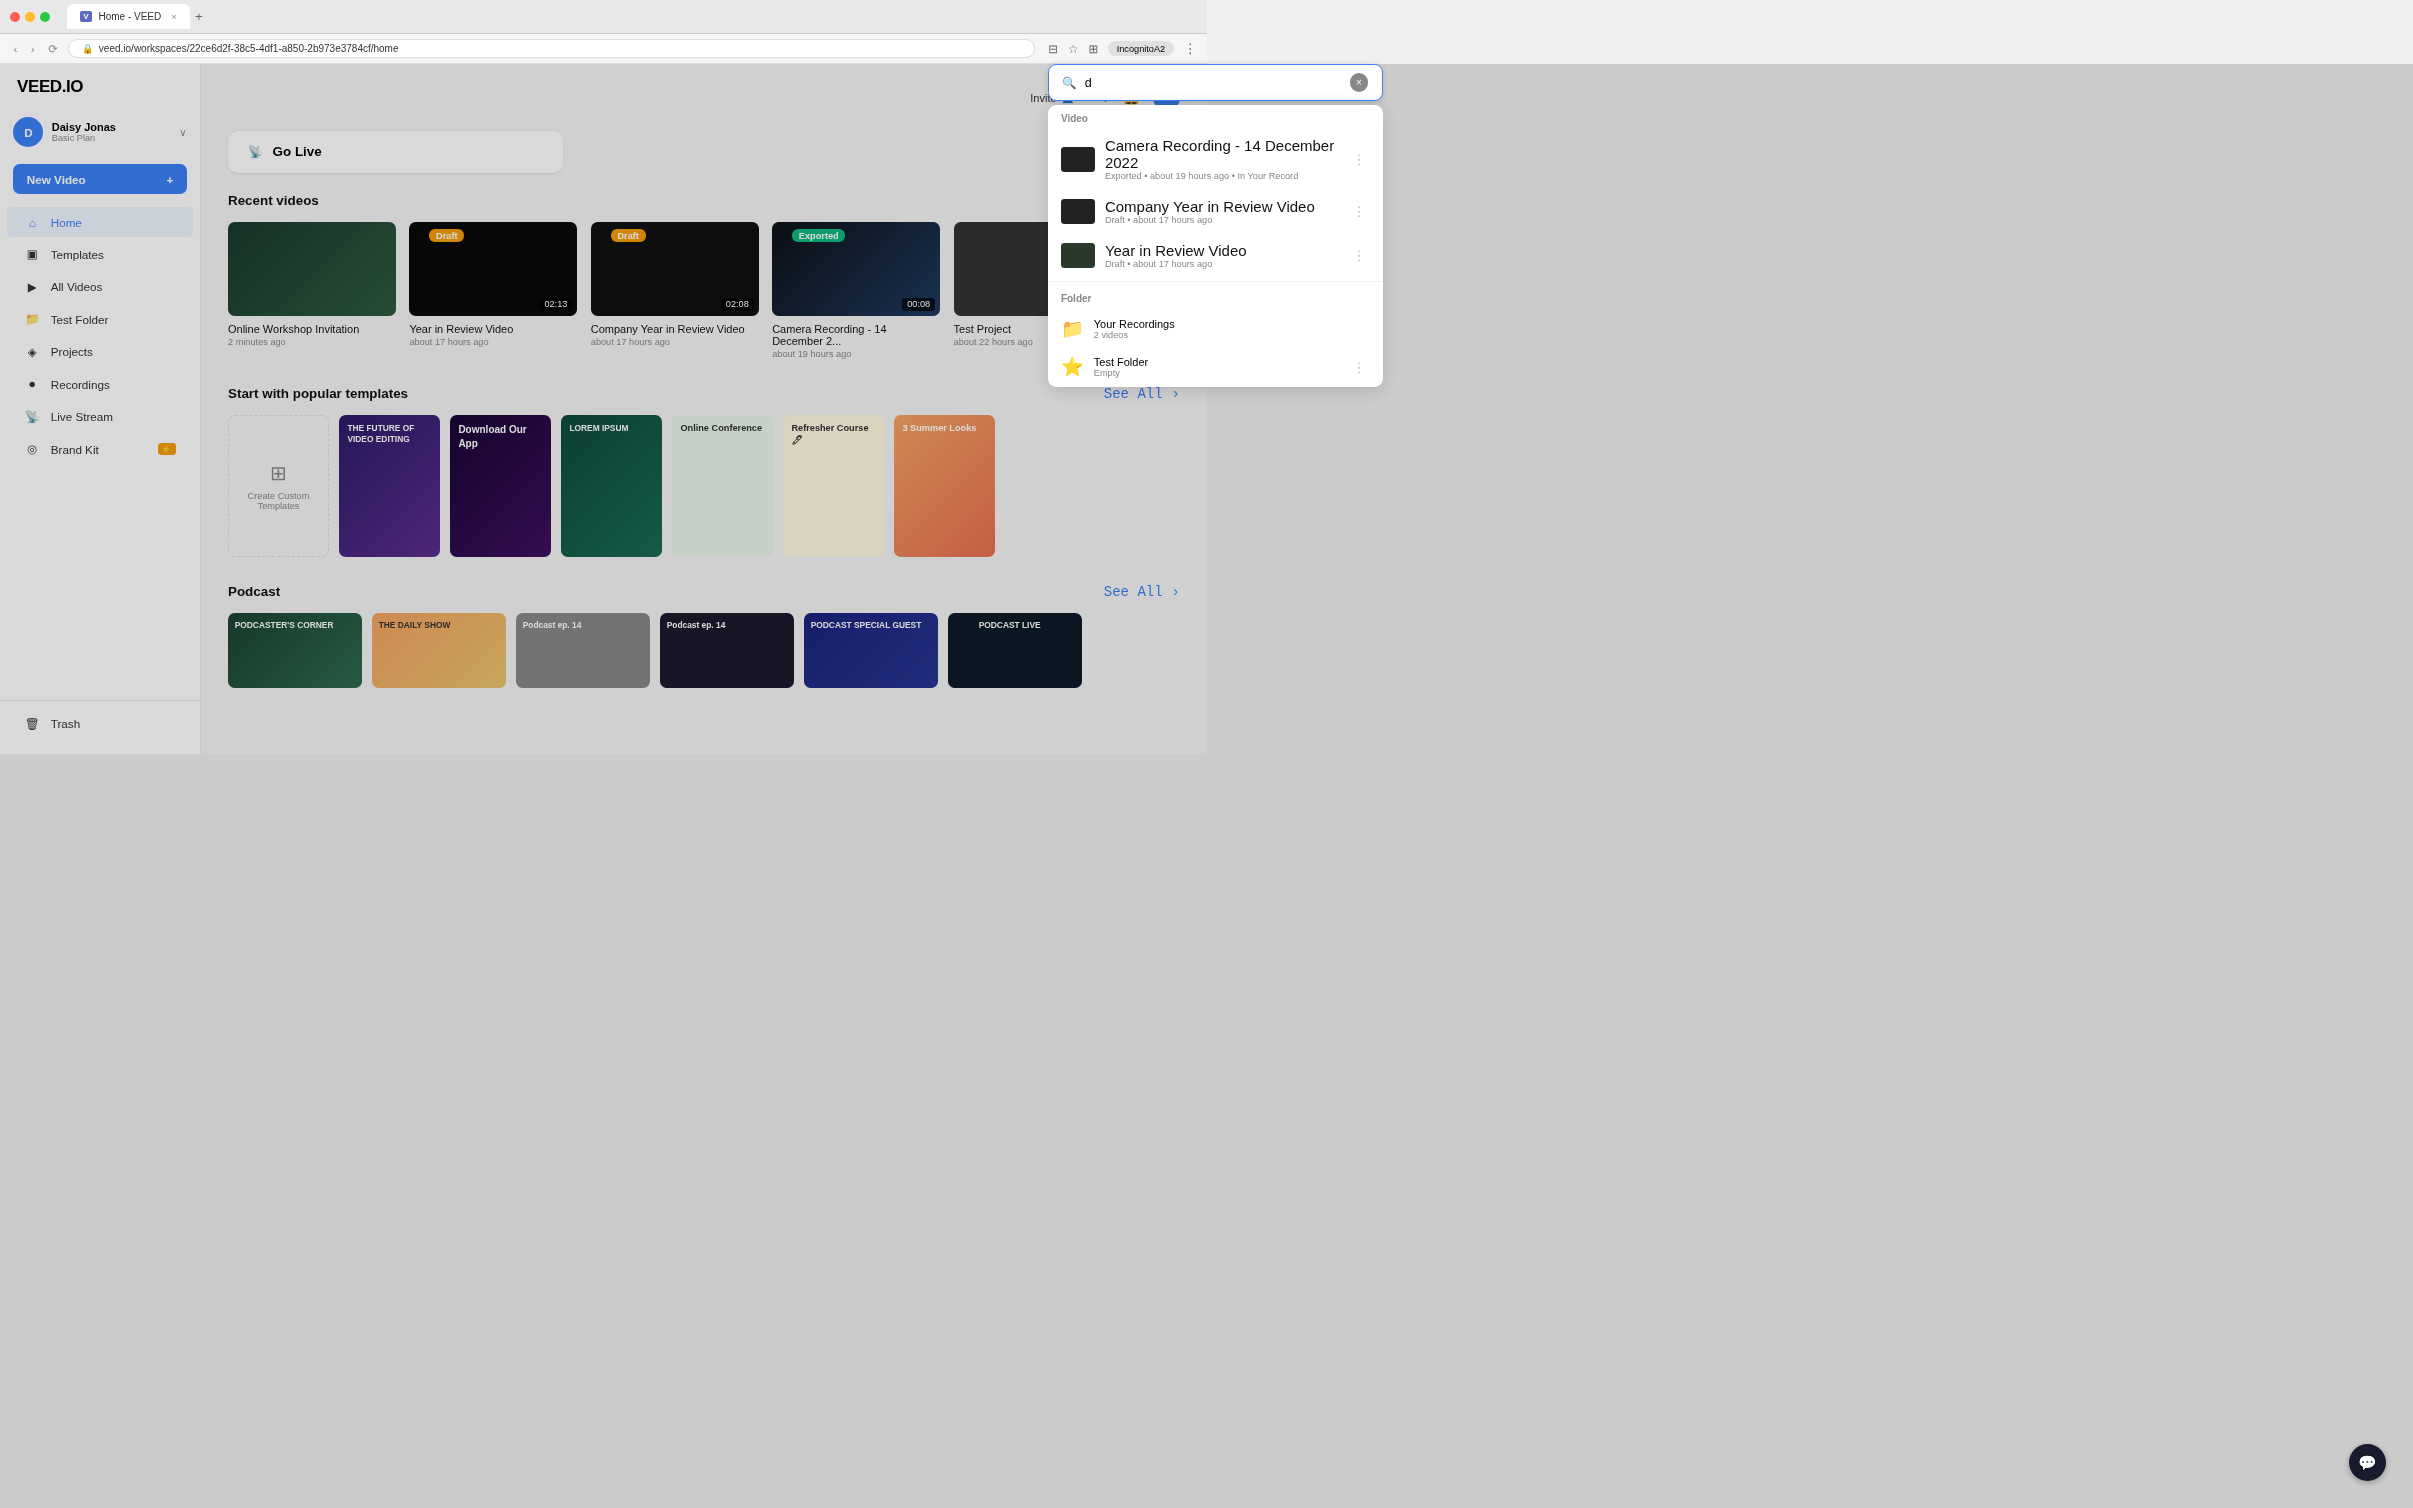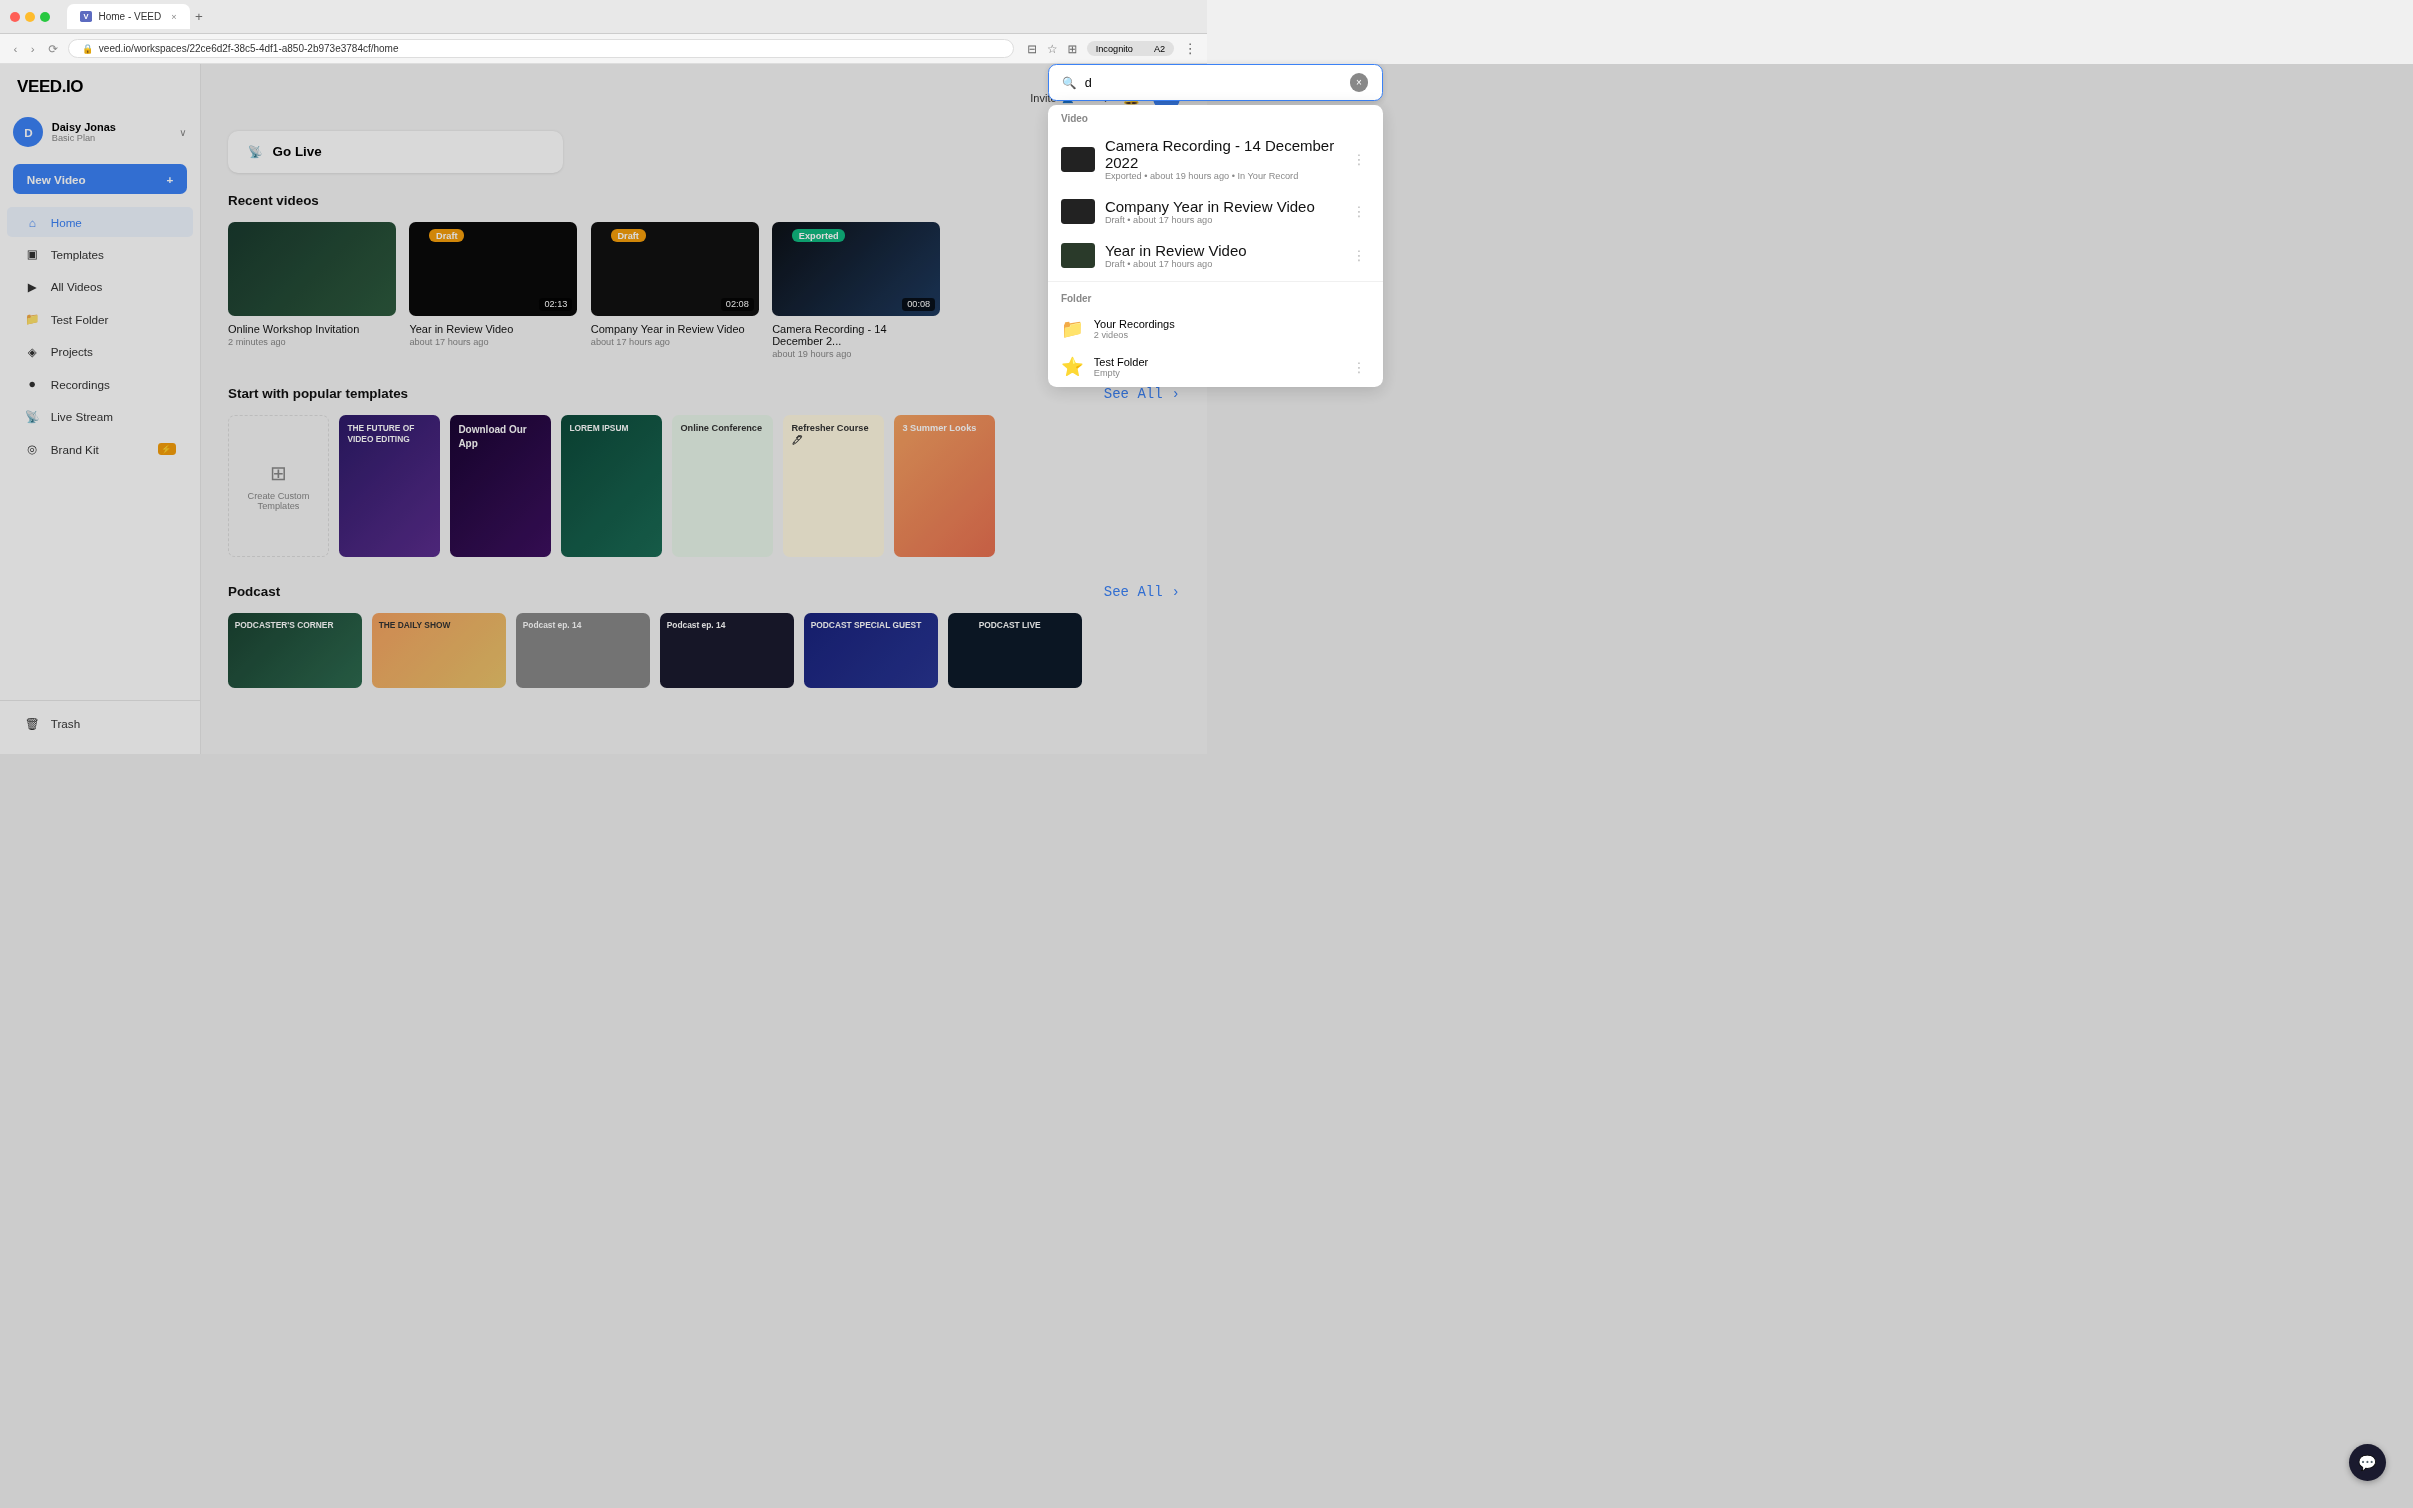--- a/index.html
+++ b/index.html
@@ -56,21 +56,21 @@
     .nav-btn { color: #888; font-size: 11.7px; cursor: pointer; padding: 3.4px; }
     .address-bar {
       flex: 1; background: #fff; border: 0.8px solid #ddd; border-radius: 17px;
       padding: 3.4px 13.4px; font-size: 10px; color: #333; display: flex; align-items: center; gap: 5px;
     }
     .address-bar .lock-icon { color: #666; font-size: 9.2px; }
     .nav-icons { display: flex; gap: 10px; align-items: center; margin-left: 6.7px; }
     .nav-icon { color: #666; font-size: 11.7px; cursor: pointer; }
     .incognito-btn {
       background: #e0e0e0; border-radius: 10px; padding: 2.5px 8.4px;
-      font-size: 9.2px; display: flex; align-items: center; gap: 21px;
+      font-size: 9.2px; display: flex; align-items: center; gap: 0;
     }
     .nav-more { color: #666; font-size: 13.4px; cursor: pointer; }
 
     
     .app {
       display: flex;
       height: calc(754px - 64px);
       background: #f5f5f5;
     }
 
@@ -491,20 +491,27 @@
         <div class="video-time">about 17 hours ago</div>
       </div>
       <div class="video-card">
         <div class="video-thumb thumb-blue">
           <div class="video-badge badge-exported">Exported</div>
           <div class="video-duration">00:08</div>
         </div>
         <div class="video-title">Camera Recording - 14 December 2...</div>
         <div class="video-time">about 19 hours ago</div>
       </div>
+      <div class="video-card">
+        <div class="video-thumb thumb-gray">
+          <div class="video-duration">00:08</div>
+        </div>
+        <div class="video-title">Test Project</div>
+        <div class="video-time">about 22 hours ago</div>
+      </div>
     </div>
 
     <div class="section-header">
       <span class="section-title">Start with popular templates</span>
       <span class="see-all">
         <span>See All</span>
         <span>›</span>
       </span>
     </div>
     <div class="templates-grid">

